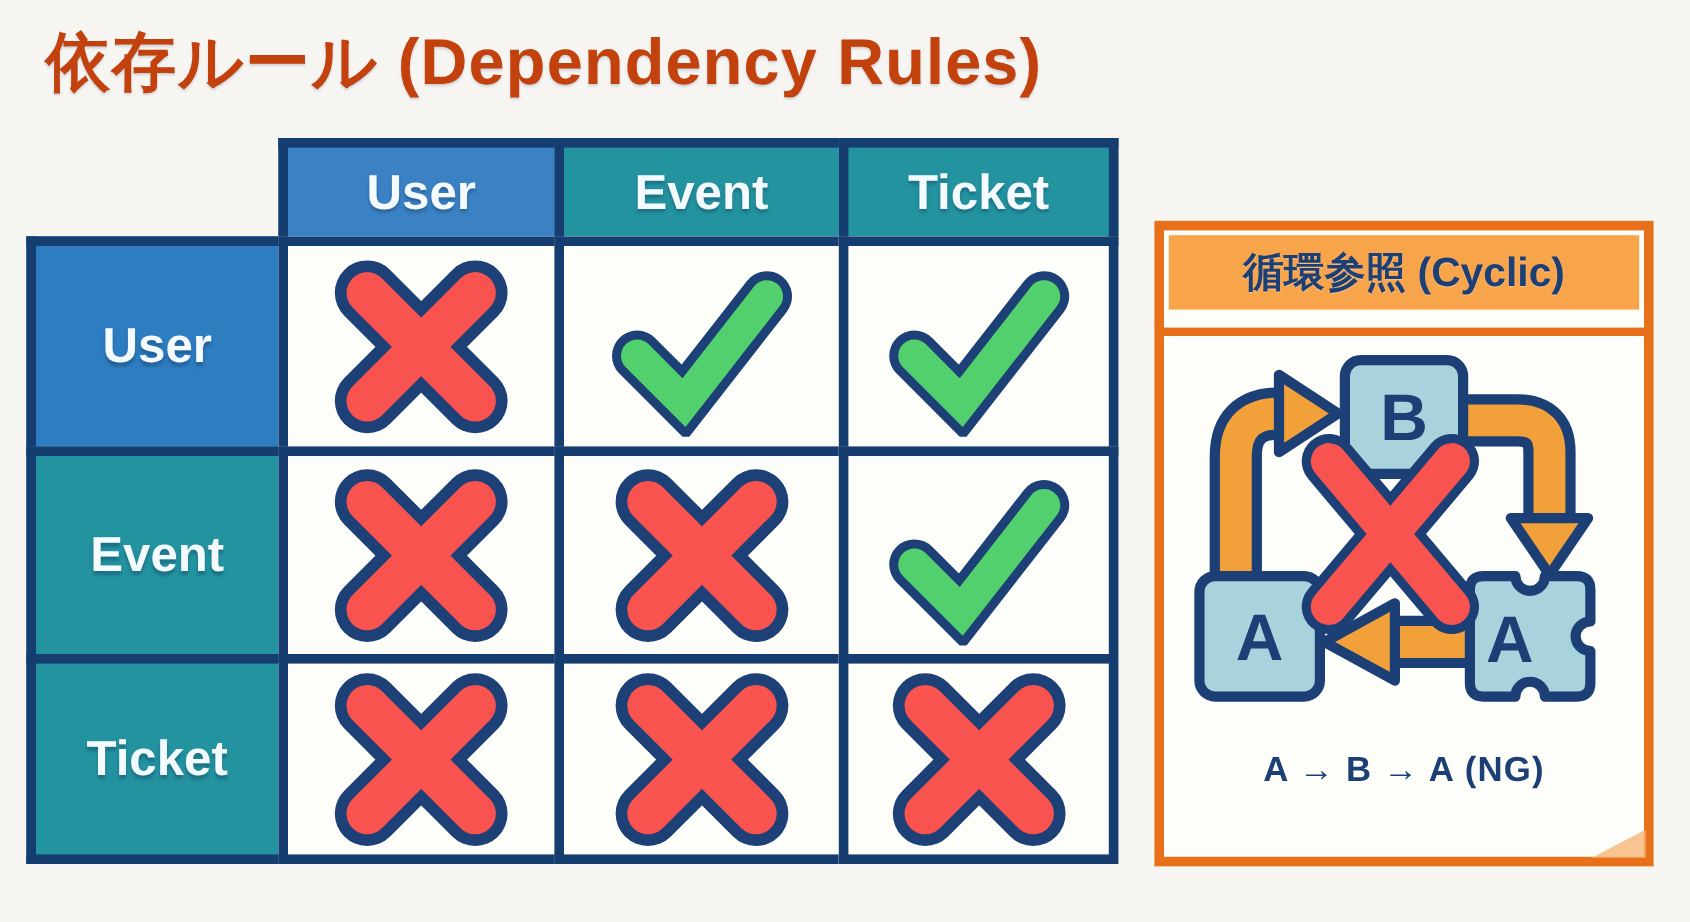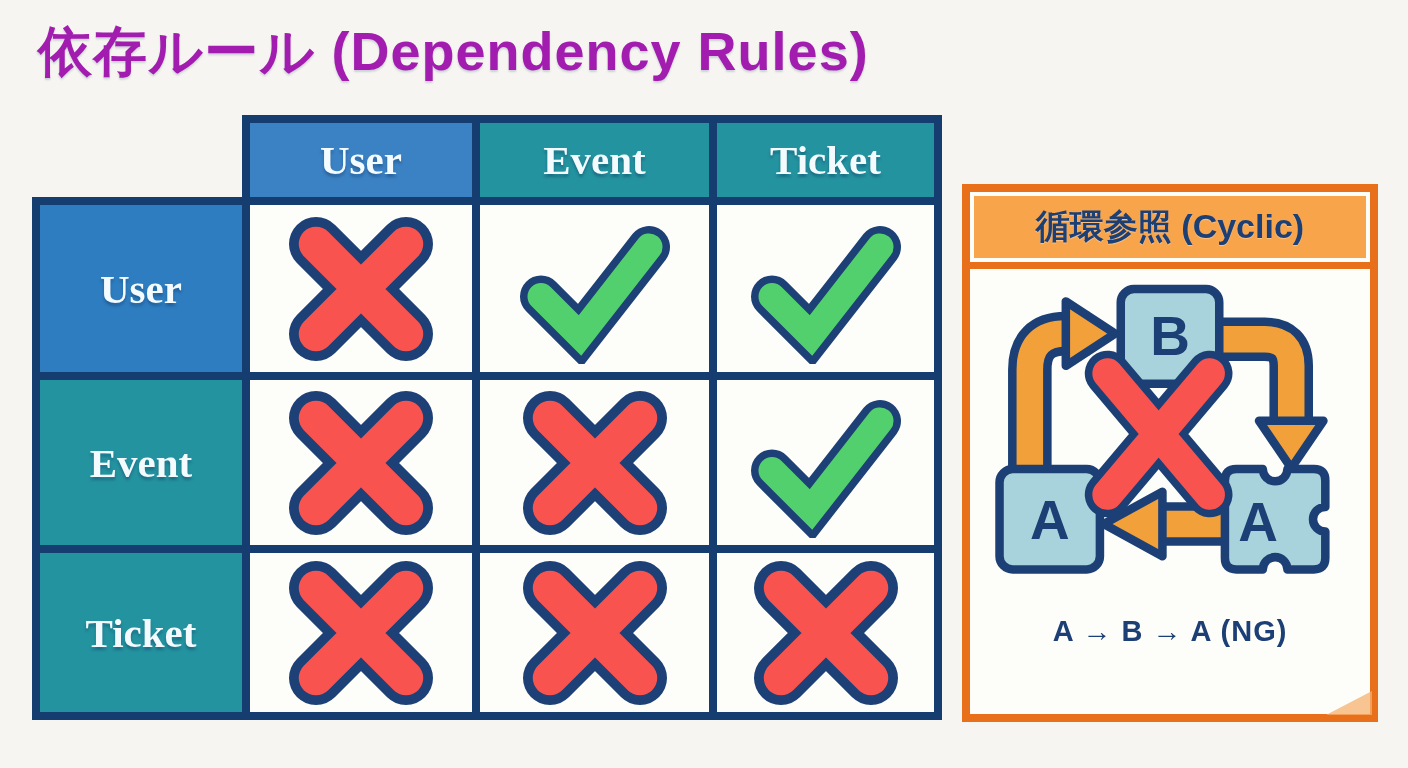--- a/index.html
+++ b/index.html
@@ -4,32 +4,31 @@
 <style>
   html,body{margin:0;padding:0;}
   body{
     width:1408px;height:768px;position:relative;overflow:hidden;
     background:#f6f5f1;
     font-family:"Liberation Sans","DejaVu Sans",sans-serif;
   }
   
   .page-title{
     position:absolute;left:38px;top:16px;
-    font-size:54px;font-weight:bold;color:#a21caf;
+    font-size:54px;font-weight:bold;color:#c2410c;
     letter-spacing:1px;
     text-shadow:0 2px 2px rgba(20,50,100,.18);
     white-space:nowrap;
   }
   
   .matrix{
-    position:absolute;left:32px;top:115px;width:996px;height:605px;
+    position:absolute;left:22px;top:115px;width:996px;height:605px;
     display:grid;
     grid-template-columns:210px 230px 237px 233px;
     grid-template-rows:82px 175px 173px 175px;
-    font-family:Liberation Serif, serif;
   }
   .matrix > div{box-sizing:border-box;}
   .mcell{
     border-left:8px solid #163d70;border-top:8px solid #163d70;
     display:flex;align-items:center;justify-content:center;
   }
   .last-col{border-right:8px solid #163d70;}
   .last-row{border-bottom:8px solid #163d70;}
   .corner{background:transparent;border:none;}
   .hdr-blue{background:#3b82c4;}
@@ -47,21 +46,21 @@
   .stroke-casing{fill:none;stroke:#1d4076;stroke-width:36;stroke-linecap:round;}
   .stroke-red{fill:none;stroke:#f8534f;stroke-width:23;stroke-linecap:round;}
   .check .stroke-casing{stroke-width:28;}
   .stroke-green{fill:none;stroke:#53d06e;stroke-width:18;stroke-linecap:round;}
   
   .panel{
     position:absolute;left:962px;top:184px;width:416px;height:538px;
     box-sizing:border-box;border:8px solid #e8701a;background:#fdfdfa;
   }
   .panel-header{
-    margin:4px 4px 4px 4px;height:62px;background:#f8a44b;
+    margin:4px 4px 15px 4px;height:62px;background:#f8a44b;
     display:flex;align-items:center;justify-content:center;
     color:#1c4076;font-size:34px;font-weight:bold;
     text-shadow:0 1px 1px rgba(255,255,255,.35);
   }
   .panel-rule{height:7px;background:#e8701a;margin-top:4px;}
   .panel-body{display:flex;flex-direction:column;align-items:center;}
   svg.cycle{width:398px;height:322px;margin-top:4px;}
   .panel-caption{
     margin-top:20px;color:#1c4076;font-size:29px;font-weight:600;
     letter-spacing:1px;

